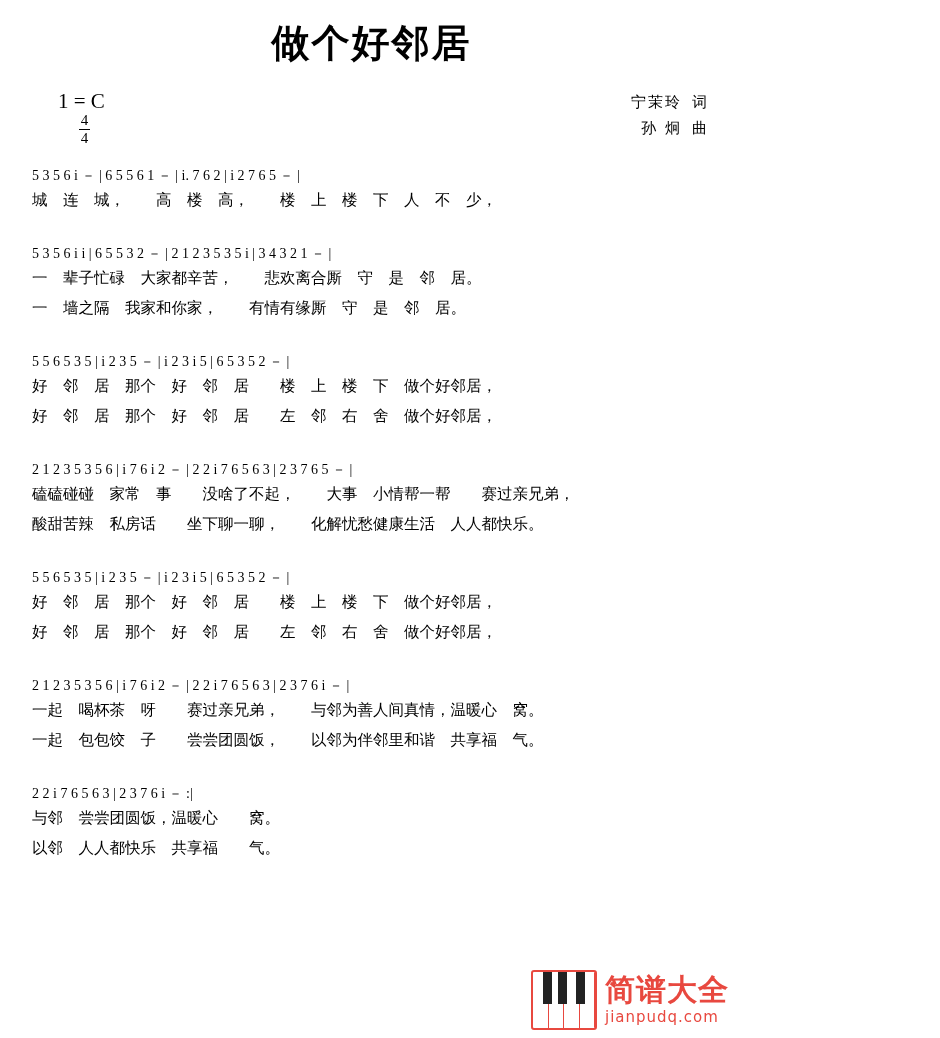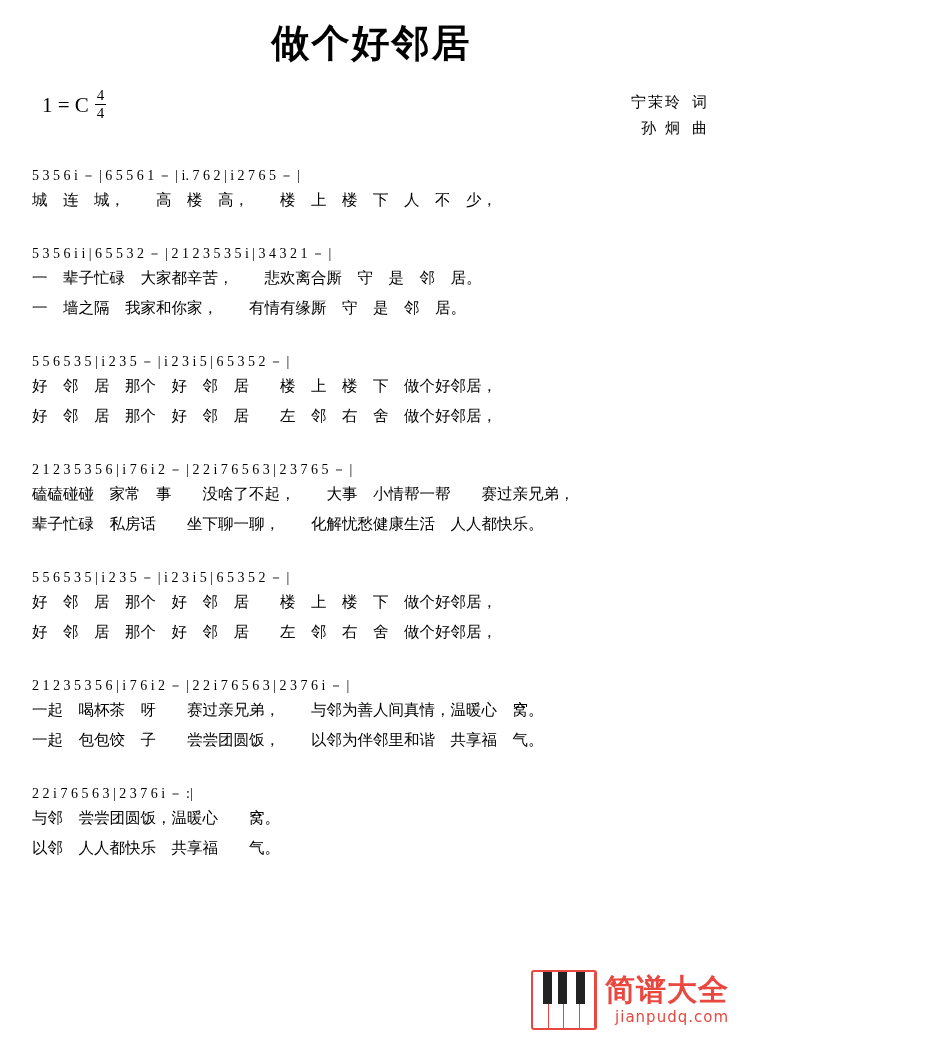--- a/index.html
+++ b/index.html
@@ -32,26 +32,27 @@
     color: #000;
   }
   
   .header-row {
     position: relative;
     height: 62px;
     margin-top: 6px;
   }
   .keysig {
     position: absolute;
-    left: 42px;
+    left: 58px;
     top: 14px;
     font-family: "Liberation Serif", serif;
     font-size: 21px;
     display: flex;
     align-items: center;
+    flex-direction: column;
   }
   .frac {
     display: inline-flex;
     flex-direction: column;
     align-items: center;
     line-height: 1;
     font-size: 15px;
     margin-left: 6px;
     position: relative;
     top: -1px;
@@ -128,21 +129,20 @@
     position: absolute;
     top: 0;
     width: 9px;
     height: 32px;
     background: #222;
   }
   .logo-text {
     display: flex;
     flex-direction: column;
     line-height: 1;
-    text-align: right;
   }
   .logo-cn {
     font-family: "DejaVu Sans", sans-serif;
     font-weight: bold;
     font-size: 30px;
     color: #e8483f;
     letter-spacing: 1px;
   }
   .logo-en {
     font-family: "DejaVu Sans", sans-serif;
@@ -190,21 +190,21 @@
 
   <div class="system">
     <div class="notes-line">5  5 6 5  3 5 | i  2 3 5  －  | i  2 3 i  5 | 6 5 3 5 2  －  |</div>
     <div class="lyric-line">好　邻　居　那个　好　邻　居　　楼　上　楼　下　做个好邻居，</div>
     <div class="lyric-line">好　邻　居　那个　好　邻　居　　左　邻　右　舍　做个好邻居，</div>
   </div>
 
   <div class="system">
     <div class="notes-line">2 1  2 3  5 3 5 6 | i 7 6 i 2  －  | 2 2  i 7 6 5 6 3 | 2 3 7 6 5  －  |</div>
     <div class="lyric-line">磕磕碰碰　家常　事　　没啥了不起，　　大事　小情帮一帮　　赛过亲兄弟，</div>
-    <div class="lyric-line">辈子忙碌　私房话　　坐下聊一聊，　　化解忧愁健康生活　人人都快乐。</div>
+    <div class="lyric-line">酸甜苦辣　私房话　　坐下聊一聊，　　化解忧愁健康生活　人人都快乐。</div>
   </div>
 
   <div class="system">
     <div class="notes-line">5  5 6 5  3 5 | i  2 3 5  －  | i  2 3 i  5 | 6 5 3 5 2  －  |</div>
     <div class="lyric-line">好　邻　居　那个　好　邻　居　　楼　上　楼　下　做个好邻居，</div>
     <div class="lyric-line">好　邻　居　那个　好　邻　居　　左　邻　右　舍　做个好邻居，</div>
   </div>
 
   <div class="system">
     <div class="notes-line">2 1  2 3  5 3 5 6 | i 7 6 i 2  －  | 2 2  i 7 6 5 6 3 | 2 3 7 6 i  －  |</div>

